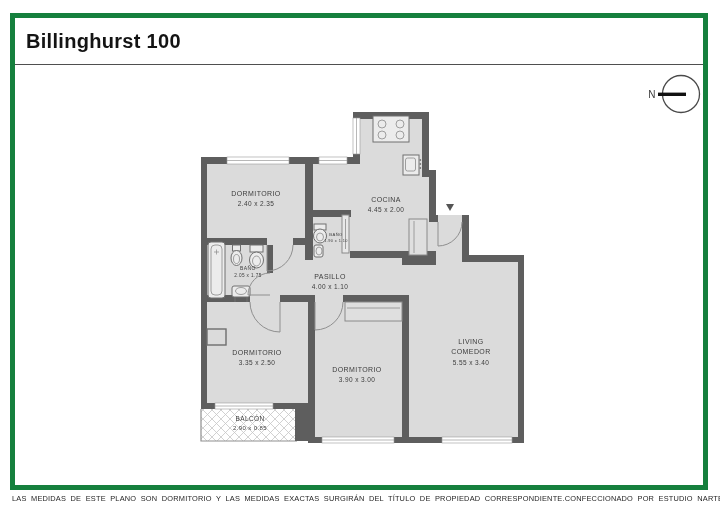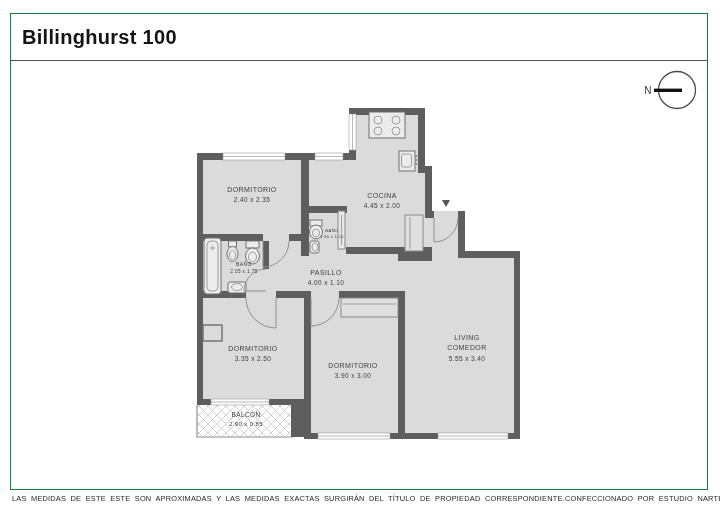--- a/index.html
+++ b/index.html
@@ -1,17 +1,17 @@
 <!DOCTYPE html>
 <html><head>
 <meta charset="utf-8">
 <style>
   html,body{margin:0;padding:0;width:720px;height:509px;background:#ffffff;overflow:hidden;
     font-family:"Liberation Sans",sans-serif;}
-  #frame{position:absolute;left:10px;top:13px;width:698px;height:477px;border:1px solid #15803d;box-sizing:border-box;background:#fff;}
+  #frame{position:absolute;left:10px;top:13px;width:698px;height:477px;border:5px solid #15803d;box-sizing:border-box;background:#fff;}
   #titlebar{position:absolute;left:0;top:0;width:100%;height:47px;border-bottom:1px solid #4f4f4f;box-sizing:border-box;display:flex;align-items:center;}
   #title{margin-left:11px;font-size:20px;font-weight:600;letter-spacing:.3px;color:#141414;}
   #plan-svg{position:absolute;left:0;top:47px;}
   #footer{position:absolute;left:12px;top:494px;width:696px;display:flex;justify-content:space-between;
     font-size:7.4px;letter-spacing:.2px;word-spacing:2.2px;color:#1e1e1e;white-space:nowrap;}
   text{fill:#3c3c3c;letter-spacing:.4px;}
   .wall{fill:#5e5e5e;}
   .floor{fill:#dbdbdb;}
   .win{fill:#ffffff;stroke:#9a9a9a;stroke-width:.6;}
   .winline{stroke:#9a9a9a;stroke-width:.7;}
@@ -207,15 +207,15 @@
 
     <g>
       <circle cx="676" cy="89" r="18.5" fill="#ffffff" stroke="#4a4a4a" stroke-width="1.3"></circle>
       <line x1="653" y1="89.3" x2="681" y2="89.3" stroke="#111" stroke-width="3.4"></line>
       <text x="647" y="93" font-size="10" text-anchor="middle" fill="#222" font-family="Liberation Sans, sans-serif">N</text>
     </g>
   </svg>
 </div>
 
 <div id="footer">
-  <span>LAS MEDIDAS DE ESTE ESTE SON APROXIMADAS Y LAS MEDIDAS EXACTAS SURGIRÁN DEL TÍTULO DE PROPIEDAD CORRESPONDIENTE.</span>
+  <span>LAS MEDIDAS DE ESTE PLANO SON DORMITORIO Y LAS MEDIDAS EXACTAS SURGIRÁN DEL TÍTULO DE PROPIEDAD CORRESPONDIENTE.</span>
   <span>CONFECCIONADO POR ESTUDIO NARTEX</span>
 </div>
 
 </body></html>

